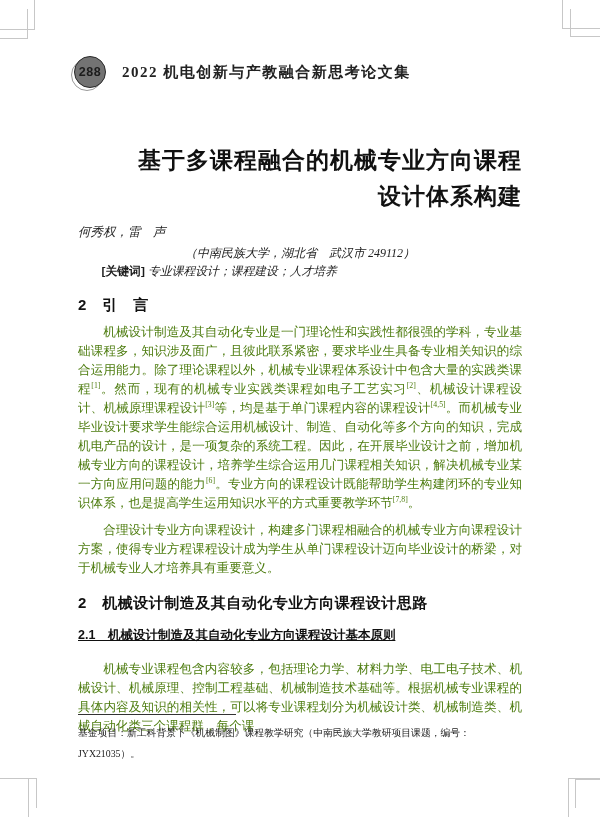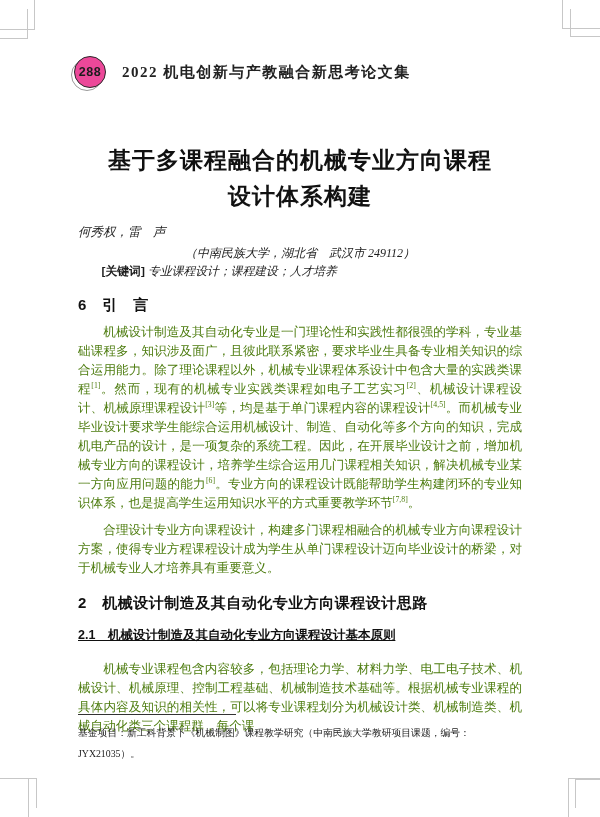--- a/index.html
+++ b/index.html
@@ -22,34 +22,34 @@
 
   
   .header { position:absolute; left:74px; top:56px; display:flex; align-items:center; }
   .pagenum-wrap { position:relative; width:32px; height:32px; }
   .pagenum-shadow {
     position:absolute; left:-3px; top:3px; width:30px; height:30px;
     border:1px solid #9a9a9a; border-radius:50%;
   }
   .pagenum {
     position:absolute; left:0; top:0; width:30px; height:30px;
-    border:1.4px solid #2a2a2a; border-radius:50%; background:#ec4899;
+    border:1.4px solid #2a2a2a; border-radius:50%; background:#737373;
     display:flex; align-items:center; justify-content:center;
     font-size:12.5px; font-weight:bold; letter-spacing:0.5px;
     font-family:"Liberation Sans","DejaVu Sans",sans-serif;
   }
   .header-title {
     margin-left:16px; font-size:15px; font-weight:bold; letter-spacing:1.5px; color:#222;
   }
 
   
   .content { position:absolute; left:78px; top:0; width:444px; }
 
   .title {
-    margin:142px 0 0 0; text-align:center;
+    margin:142px 0 0 0; text-align:right;
     font-family:"Liberation Sans","DejaVu Sans",sans-serif;
     font-size:23px; font-weight:bold; line-height:36px; letter-spacing:1px; color:#111;
   }
   .authors { margin-top:10px; text-align:left; font-size:12.5px; font-style:italic; }
   .affiliation { margin-top:4px; text-align:center; font-size:12px; font-style:italic; }
 
   .abstract {
     margin:12px 0 0 0; font-size:11.8px; line-height:18px;
     text-align:justify; text-indent:2em;
   }
@@ -104,21 +104,21 @@
   <div class="content">
 
     <h1 class="title"><span>基于多课程融合的机械专业方向课程</span><br><span>设计体系构建</span></h1>
 
     <div class="authors kai">何秀权，雷　声</div>
     <div class="affiliation kai">（中南民族大学，湖北省　武汉市 249112）</div>
 
 
     <p class="keywords"><span class="label">[关键词] </span><span class="kai">专业课程设计；课程建设；人才培养</span></p>
 
-    <h2 class="h1">6　引　言</h2>
+    <h2 class="h1">2　引　言</h2>
     <p class="para">机械设计制造及其自动化专业是一门理论性和实践性都很强的学科，专业基础课程多，知识涉及面广，且彼此联系紧密，要求毕业生具备专业相关知识的综合运用能力。除了理论课程以外，机械专业课程体系设计中包含大量的实践类课程<sup>[1]</sup>。然而，现有的机械专业实践类课程如电子工艺实习<sup>[2]</sup>、机械设计课程设计、机械原理课程设计<sup>[3]</sup>等，均是基于单门课程内容的课程设计<sup>[4,5]</sup>。而机械专业毕业设计要求学生能综合运用机械设计、制造、自动化等多个方向的知识，完成机电产品的设计，是一项复杂的系统工程。因此，在开展毕业设计之前，增加机械专业方向的课程设计，培养学生综合运用几门课程相关知识，解决机械专业某一方向应用问题的能力<sup>[6]</sup>。专业方向的课程设计既能帮助学生构建闭环的专业知识体系，也是提高学生运用知识水平的方式重要教学环节<sup>[7,8]</sup>。</p>
     <p class="para">合理设计专业方向课程设计，构建多门课程相融合的机械专业方向课程设计方案，使得专业方程课程设计成为学生从单门课程设计迈向毕业设计的桥梁，对于机械专业人才培养具有重要意义。</p>
 
     <h2 class="h1">2　机械设计制造及其自动化专业方向课程设计思路</h2>
     <h3 class="h2">2.1　机械设计制造及其自动化专业方向课程设计基本原则</h3>
     <p class="para">机械专业课程包含内容较多，包括理论力学、材料力学、电工电子技术、机械设计、机械原理、控制工程基础、机械制造技术基础等。根据机械专业课程的具体内容及知识的相关性，可以将专业课程划分为机械设计类、机械制造类、机械自动化类三个课程群，每个课</p>
 
   </div>
 
   <div class="footnote">

